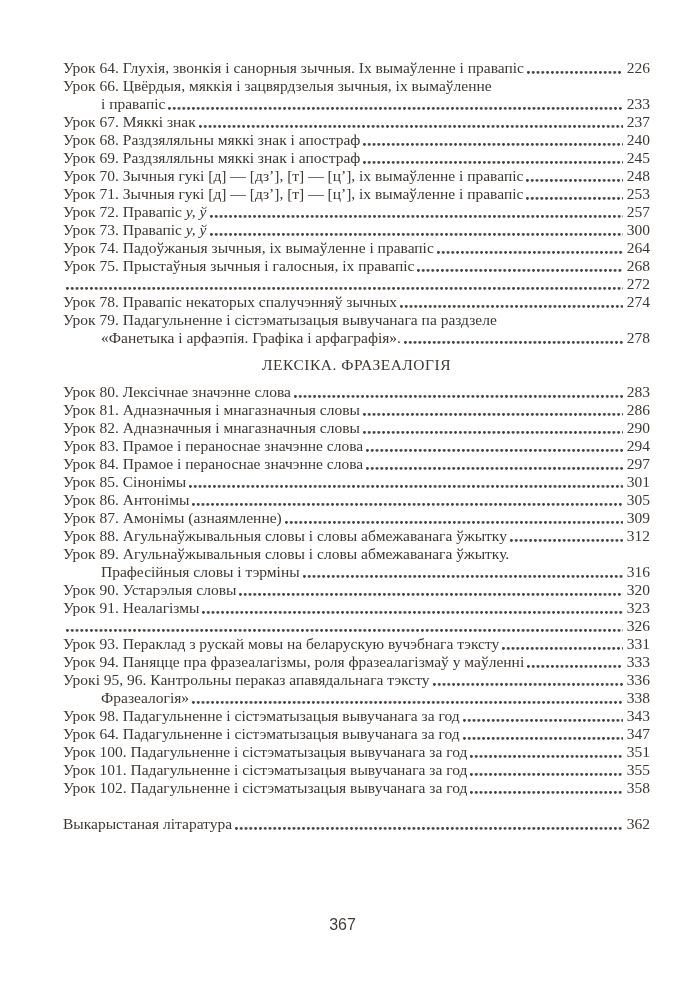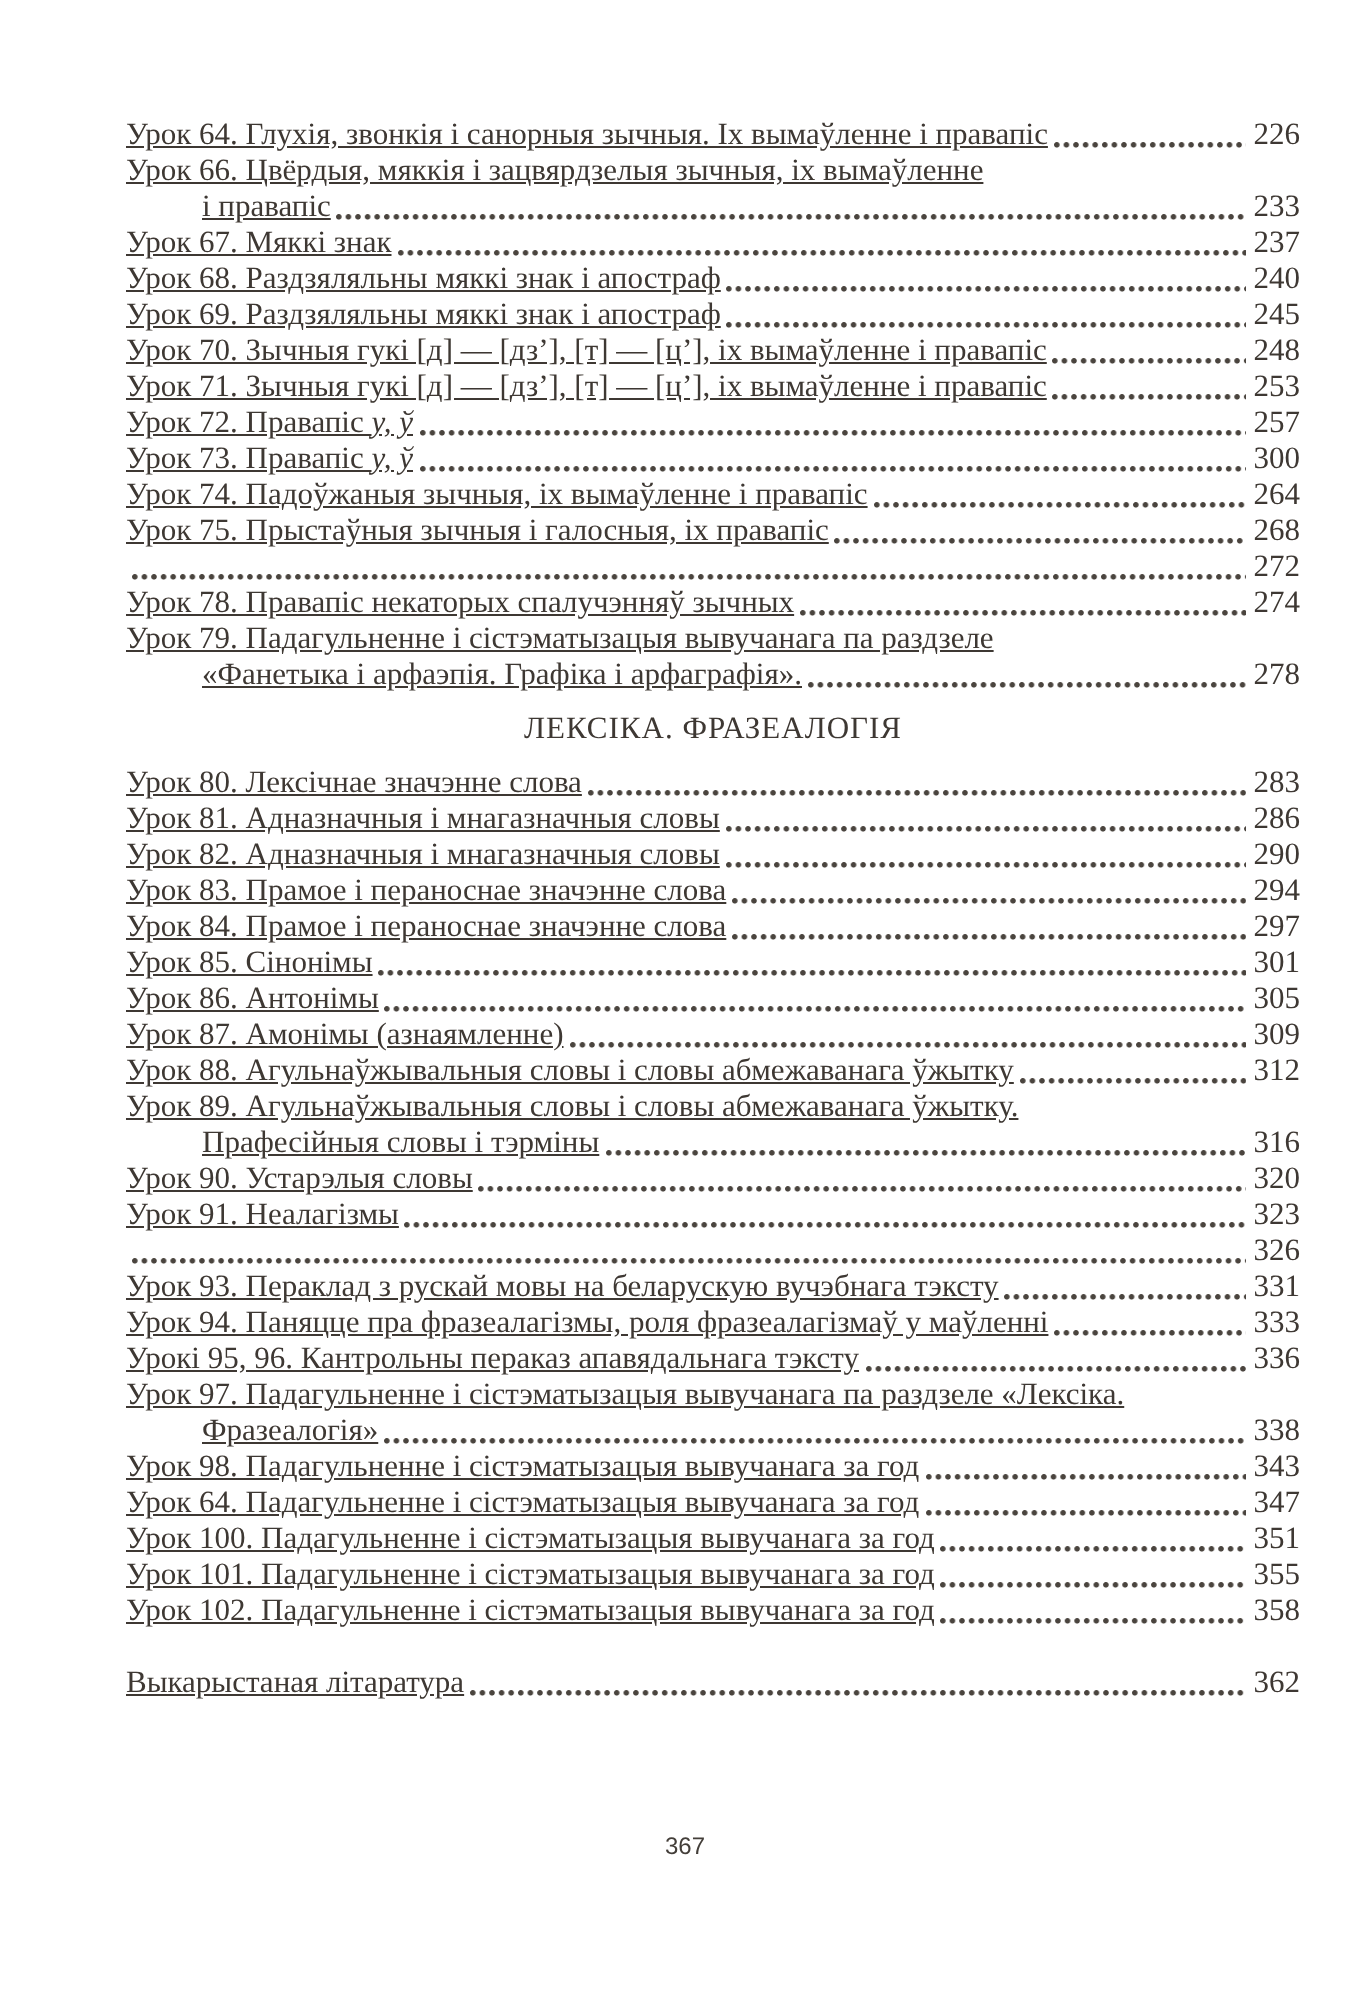--- a/index.html
+++ b/index.html
@@ -28,40 +28,40 @@
   .section-heading {
     text-align: center;
     letter-spacing: 0.5px;
     margin-top: 9px;
     margin-bottom: 9px;
   }
   .toc-line {
     display: flex;
   }
   .toc-line.cont { padding-left: 38px; }
-  .entry-text { white-space: pre; text-decoration: underline; }
+  .entry-text { white-space: pre; }
   .entry-text .it { font-style: italic; }
   .leader {
     flex: 1 1 10px;
     margin-left: 3px;
     margin-right: 4px;
     background-image: radial-gradient(circle at 1.4px 1.4px, var(--dot-color, #4a443e) 1.15px, rgba(0,0,0,0) 1.6px);
     background-size: 4.8px 3px;
     background-repeat: repeat-x;
     background-position: left bottom 3px;
   }
   .pagenum { white-space: nowrap; }
   .folio {
     position: absolute;
     top: 916px;
     left: 0;
     width: 685px;
     text-align: center;
     font-family: "Liberation Sans", "DejaVu Sans", sans-serif;
-    font-size: 12px;
+    font-size: 16px;
     color: var(--folio-color, #433e39);
   }
 </style>
 </head>
 <body style="background: rgb(255, 255, 255);">
 
 <div class="toc" id="toc">
     <div class="toc-section">
       <div class="toc-line">
         <span class="entry-text"><span>Урок 64. Глухія, звонкія і санорныя зычныя. Іх вымаўленне і правапіс</span></span>
@@ -216,23 +216,20 @@
       <div class="toc-line">
         <span class="entry-text"><span>Урок 94. Паняцце пра фразеалагізмы, роля фразеалагізмаў у маўленні</span></span>
         <span class="leader"></span>
         <span class="pagenum">333</span>
       </div>
       <div class="toc-line">
         <span class="entry-text"><span>Урокі 95, 96. Кантрольны пераказ апавядальнага тэксту</span></span>
         <span class="leader"></span>
         <span class="pagenum">336</span>
       </div>
-      <div class="toc-line">
-        <span class="entry-text"><span>Урок 97. Падагульненне і сістэматызацыя вывучанага па раздзеле «Лексіка.</span></span>
-      </div>
       <div class="toc-line cont">
         <span class="entry-text"><span>Фразеалогія»</span></span>
         <span class="leader"></span>
         <span class="pagenum">338</span>
       </div>
       <div class="toc-line">
         <span class="entry-text"><span>Урок 98. Падагульненне і сістэматызацыя вывучанага за год</span></span>
         <span class="leader"></span>
         <span class="pagenum">343</span>
       </div>

